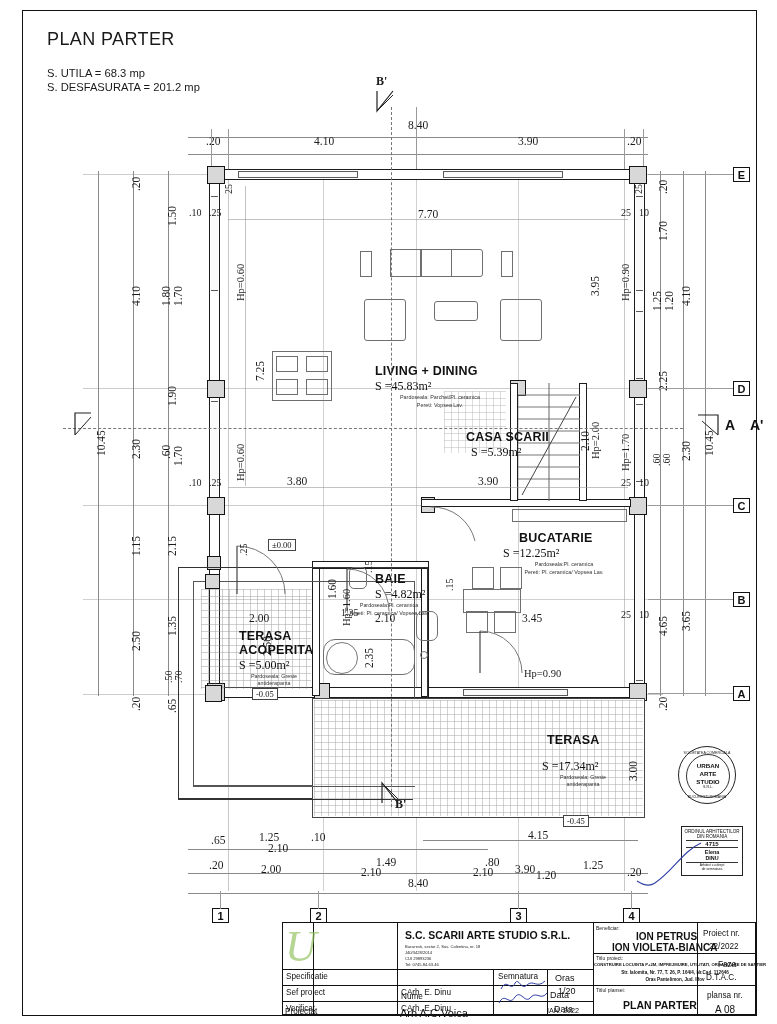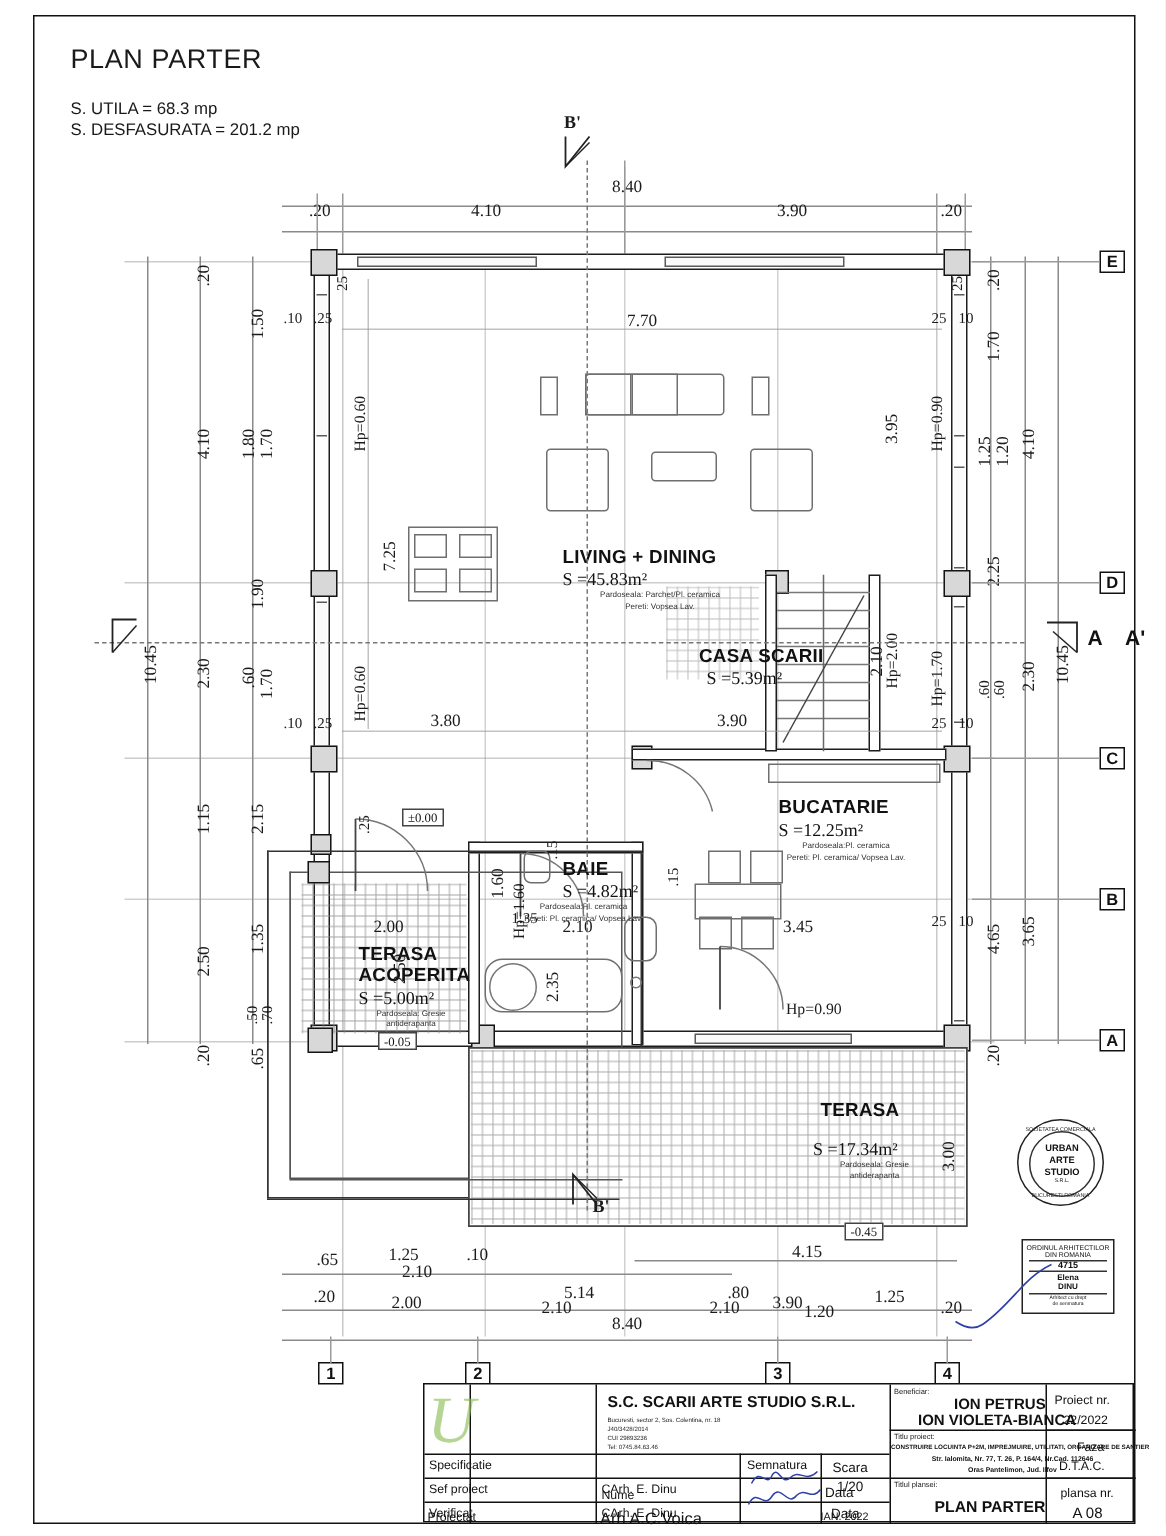--- a/index.html
+++ b/index.html
@@ -242,21 +242,21 @@
 
   <div class="txt room-n" style="left:352px;top:353px;">LIVING + DINING</div>
   <div class="txt room-s" style="left:352px;top:368px;">S =45.83m²</div>
   <div class="txt room-f" style="left:352px;top:383px;width:130px;">Pardoseala: Parchet/Pl. ceramica</div>
   <div class="txt room-f" style="left:352px;top:391px;width:130px;">Pereti:  Vopsea Lav.</div>
 
   <div class="txt room-n" style="left:443px;top:419px;">CASA SCARII</div>
   <div class="txt room-s" style="left:448px;top:434px;">S =5.39m²</div>
 
   <div class="txt room-n" style="left:496px;top:520px;">BUCATARIE</div>
-  <div class="txt room-s" style="left:496px;top:535px;text-align:center;">S =12.25m²</div>
+  <div class="txt room-s" style="left:480px;top:535px;text-align:center;">S =12.25m²</div>
   <div class="txt room-f" style="left:491px;top:550px;width:100px;">Pardoseala:Pl. ceramica</div>
   <div class="txt room-f" style="left:491px;top:558px;width:100px;">Pereti: Pl. ceramica/ Vopsea Lav.</div>
 
   <div class="txt room-n" style="left:352px;top:561px;">BAIE</div>
   <div class="txt room-s" style="left:352px;top:576px;">S =4.82m²</div>
   <div class="txt room-f" style="left:318px;top:591px;width:96px;">Pardoseala:Pl. ceramica</div>
   <div class="txt room-f" style="left:318px;top:599px;width:96px;">Pereti: Pl. ceramica/ Vopsea Lav.</div>
 
   <div class="txt room-n" style="left:216px;top:618px;">TERASA</div>
   <div class="txt room-n" style="left:216px;top:632px;">ACOPERITA</div>
@@ -396,21 +396,21 @@
   <div class="ln lnh dim" style="left:165px;top:862px;width:460px;"></div>
   <div class="ln lnh dim" style="left:165px;top:882px;width:460px;"></div>
 
   <div class="txt d" style="left:188px;top:823px;">.65</div>
   <div class="txt d" style="left:236px;top:820px;">1.25</div>
   <div class="txt d" style="left:245px;top:831px;">2.10</div>
   <div class="txt d" style="left:288px;top:820px;">.10</div>
 
   <div class="txt d" style="left:186px;top:848px;">.20</div>
   <div class="txt d" style="left:238px;top:852px;">2.00</div>
-  <div class="txt d" style="left:353px;top:845px;">5.14</div>
+  <div class="txt d" style="left:353px;top:845px;">1.49</div>
   <div class="txt d" style="left:338px;top:855px;">2.10</div>
   <div class="txt d" style="left:462px;top:845px;">.80</div>
   <div class="txt d" style="left:450px;top:855px;">2.10</div>
   <div class="txt d" style="left:492px;top:852px;">3.90</div>
   <div class="txt d" style="left:513px;top:858px;">1.20</div>
   <div class="txt d" style="left:560px;top:848px;">1.25</div>
   <div class="txt d" style="left:604px;top:855px;">.20</div>
   <div class="txt d" style="left:385px;top:866px;">8.40</div>
   <div class="txt d" style="left:505px;top:818px;">4.15</div>
   <div class="ln lnh dim" style="left:400px;top:829px;width:215px;"></div>
@@ -486,21 +486,21 @@
 
     <div class="c" style="left:0;top:93px;"></div>
 
     <div class="abs" style="left:214px;top:52px;width:52px;height:40px;">
       <svg width="52" height="40">
         <path d="M4 14 C10 2 14 18 18 8 C22 2 24 16 30 10 C36 4 40 14 48 6" fill="none" stroke="#2f3fa8" stroke-width="1"></path>
         <path d="M2 28 C8 16 12 32 18 22 C24 14 28 30 34 22 C40 16 44 26 50 18" fill="none" stroke="#2f3fa8" stroke-width="1"></path>
       </svg>
     </div>
 
-    <div class="tbtxt tb-mid" style="left:272px;top:50px;">Scara</div>
+    <div class="tbtxt tb-mid" style="left:272px;top:50px;">Oras</div>
     <div class="tbtxt tb-mid" style="left:275px;top:63px;">1/20</div>
 
     <div class="tbtxt tb-lab" style="left:313px;top:2px;">Beneficiar:</div>
     <div class="tbtxt tb-big" style="left:353px;top:8px;">ION PETRUS</div>
     <div class="tbtxt tb-big" style="left:329px;top:19px;">ION VIOLETA-BIANCA</div>
 
     <div class="tbtxt tb-lab" style="left:313px;top:32px;">Titlu proiect:</div>
     <div class="tbtxt tb-proj" style="left:311px;top:39px;width:162px;">CONSTRUIRE LOCUINTA P+2M, IMPREJMUIRE, UTILITATI, ORGANIZARE DE SANTIER</div>
     <div class="tbtxt tb-proj" style="left:311px;top:46px;width:162px;font-size:4.6px;">Str. Ialomita, Nr. 77, T. 26, P. 164/4, Nr.Cad. 112646</div>
     <div class="tbtxt tb-proj" style="left:311px;top:53px;width:162px;font-size:4.6px;">Oras Pantelimon, Jud. Ilfov</div>

